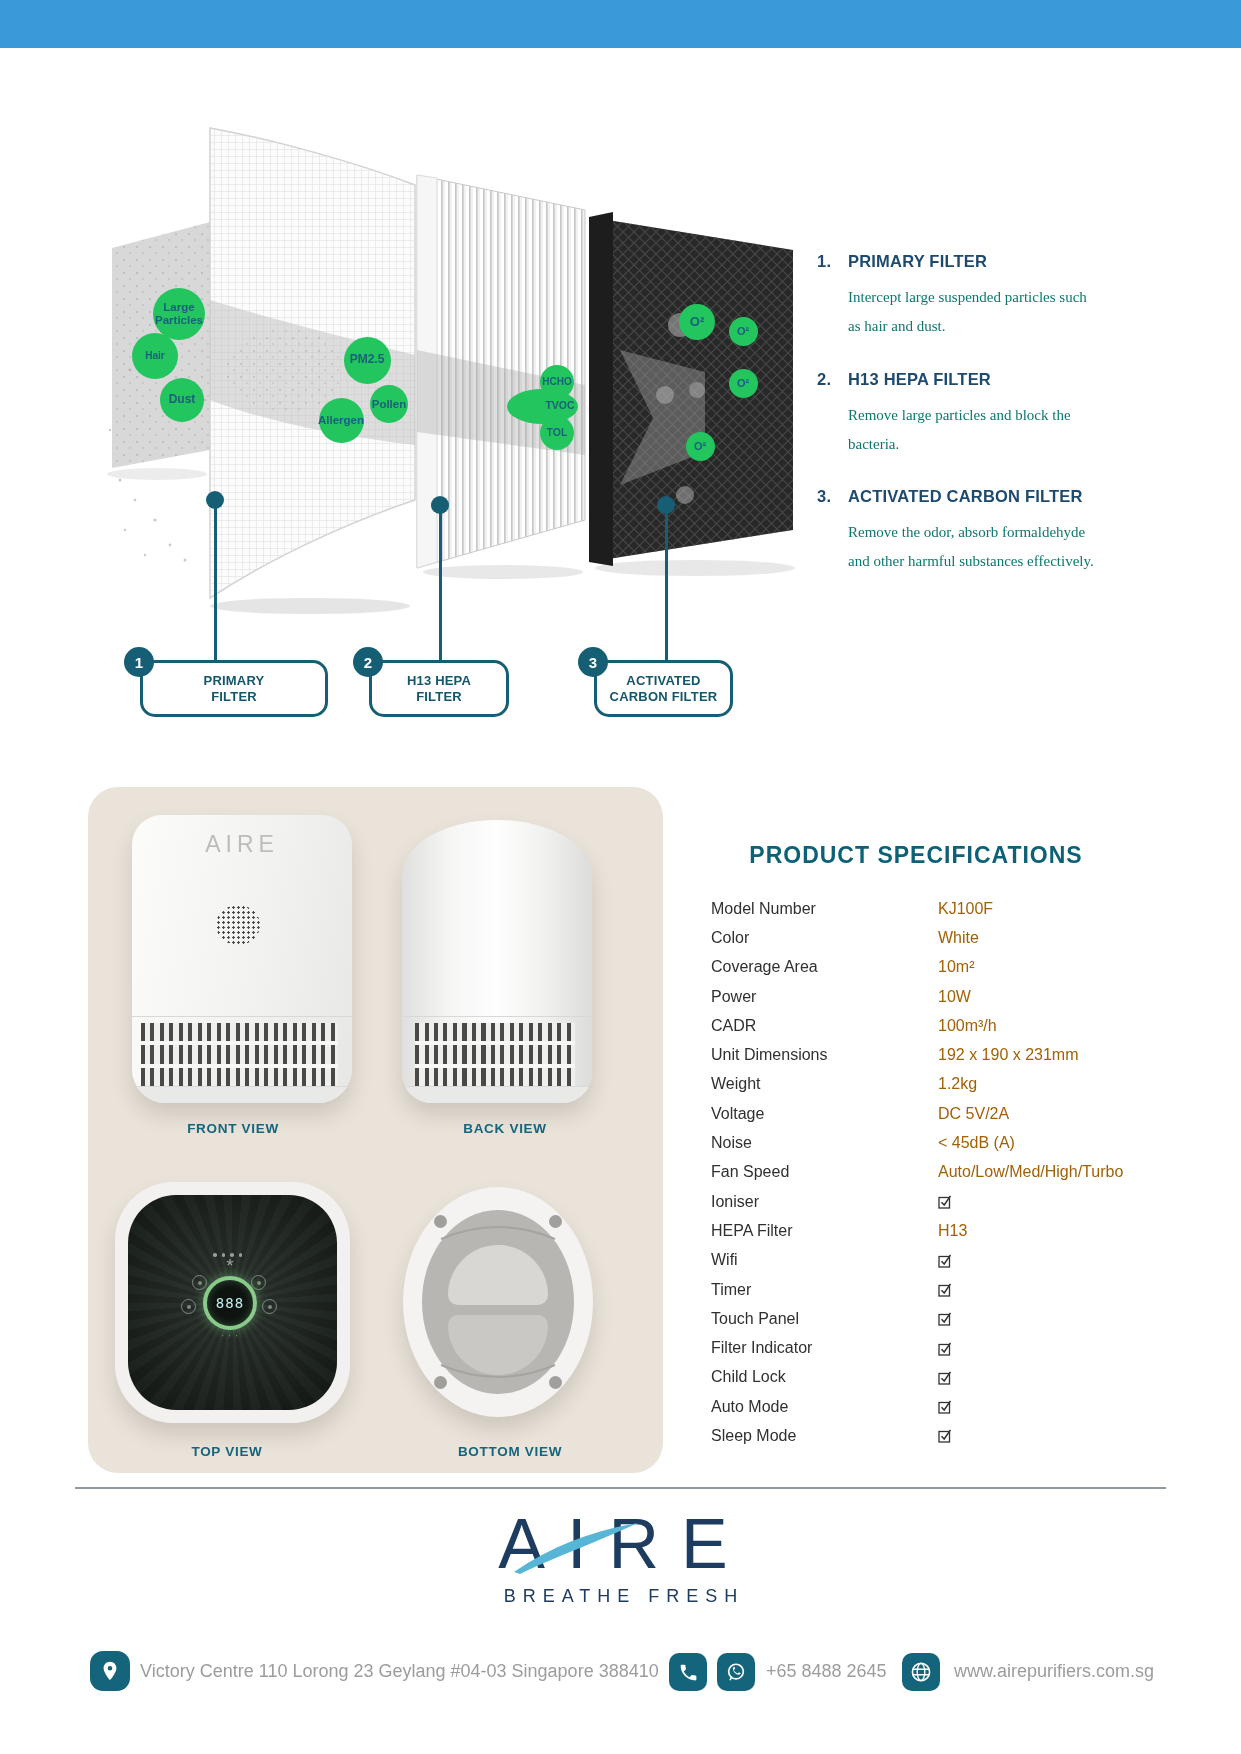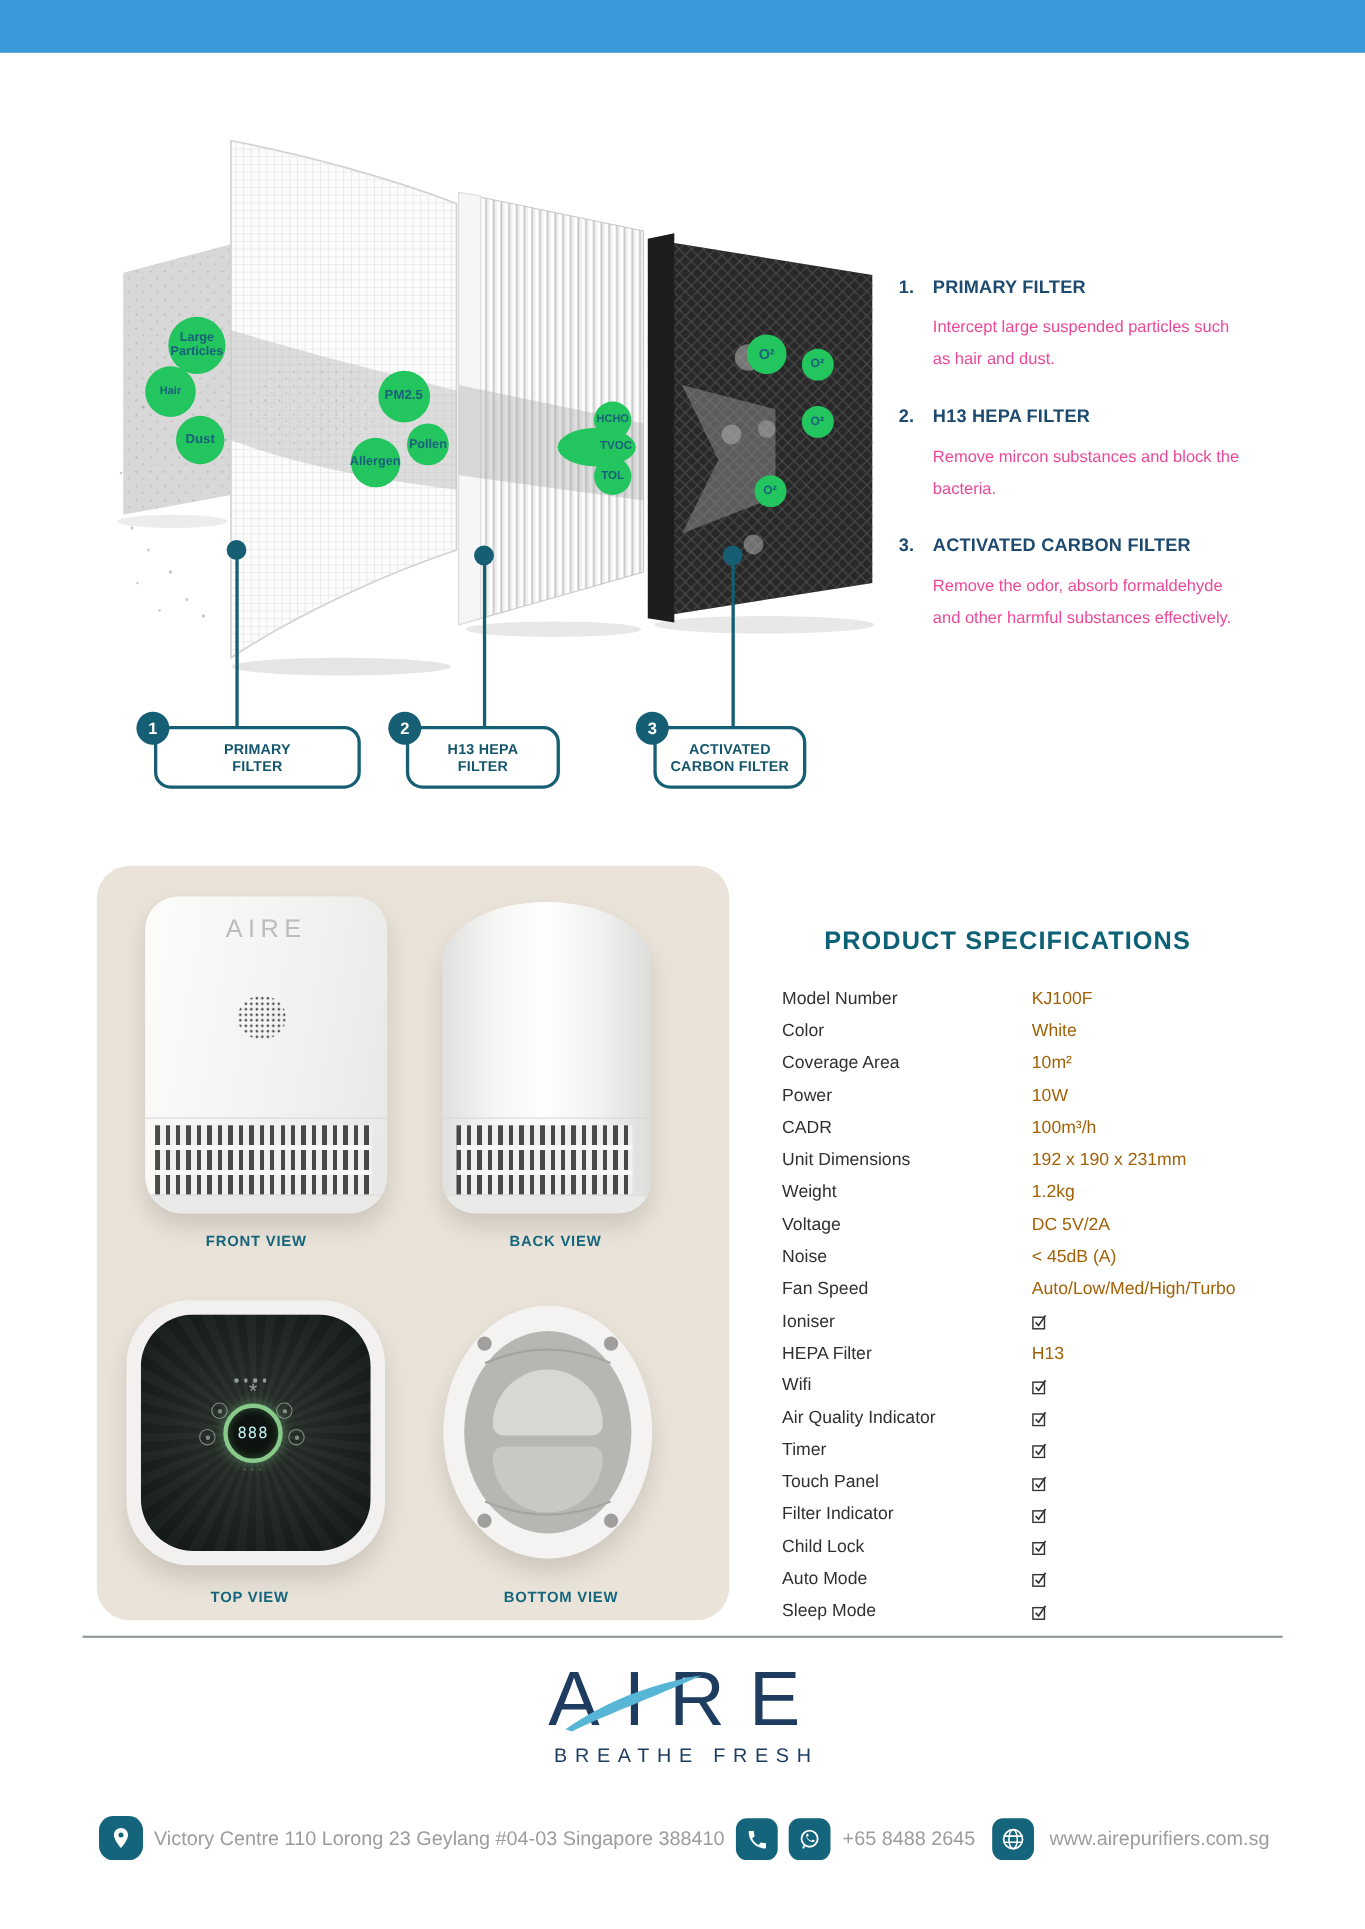--- a/index.html
+++ b/index.html
@@ -16,21 +16,21 @@
   .callout-dot{position:absolute;width:18px;height:18px;border-radius:50%;background:#155e74;z-index:2;}
   .callout-box{position:absolute;height:57px;background:#fff;border:3.5px solid #155e74;border-radius:15px;
                display:flex;flex-direction:column;align-items:center;justify-content:center;z-index:3;box-sizing:border-box;}
   .callout-box span{font-size:13px;font-weight:bold;color:#14566b;line-height:16px;letter-spacing:.2px;}
   .callout-badge{position:absolute;width:30px;height:30px;border-radius:50%;background:#155e74;color:#fff;
                  font-weight:bold;font-size:15px;display:flex;align-items:center;justify-content:center;z-index:4;}
   
   .filter-desc{position:absolute;left:817px;width:320px;}
   .filter-desc .head{display:flex;font-weight:bold;color:#1d4a6e;font-size:16.5px;letter-spacing:.2px;}
   .filter-desc .num{width:31px;flex:none;}
-  .filter-desc .body{margin-top:12px;margin-left:31px;font-size:15px;color:#ec4899;}
+  .filter-desc .body{margin-top:12px;margin-left:31px;font-size:15px;color:#0f766e;font-family:Liberation Serif, serif;}
   .filter-desc .body div{line-height:29px;}
   
   .product-panel{position:absolute;left:88px;top:787px;width:575px;height:686px;background:#eae3d9;border-radius:30px;}
   .unit{position:absolute;box-shadow:0 12px 22px rgba(0,0,0,.13);}
   .unit-front{left:132px;top:815px;width:220px;height:288px;border-radius:30px 30px 34px 34px;
               background:linear-gradient(100deg,#fcfcfb,#f2f2f0 55%,#e7e7e5);overflow:hidden;}
   .mini-logo{position:absolute;left:0;right:0;top:16px;text-align:center;font-size:23px;
              letter-spacing:5px;color:#bdbcba;font-weight:500;}
   .sensor{position:absolute;left:84px;top:90px;width:44px;height:40px;border-radius:50%;
           background:radial-gradient(circle,#4a4a48 1px,transparent 1.45px);background-size:5px 5px;}
@@ -217,21 +217,21 @@
           <div>Intercept large suspended particles such</div>
           <div>as hair and dust.</div>
         </div>
       </div>
       <div class="filter-desc" style="top: 370px;">
         <div class="head">
           <span class="num">2.</span>
           <span class="title">H13 HEPA FILTER</span>
         </div>
         <div class="body">
-          <div>Remove mircon substances and block the</div>
+          <div>Remove large particles and block the</div>
           <div>bacteria.</div>
         </div>
       </div>
       <div class="filter-desc" style="top: 487px;">
         <div class="head">
           <span class="num">3.</span>
           <span class="title">ACTIVATED CARBON FILTER</span>
         </div>
         <div class="body">
           <div>Remove the odor, absorb formaldehyde</div>
@@ -360,29 +360,20 @@
       <div class="spec-row">
         <span class="spec-label">Wifi</span>
         <span class="spec-value">
           <svg width="15" height="15" viewBox="0 0 15 15">
             <rect x="1" y="3.5" width="10.5" height="10.5" fill="none" stroke="#333" stroke-width="1.3"></rect>
             <path d="M3.5 8.2 L6.2 11 L12.5 1.8" fill="none" stroke="#333" stroke-width="1.5"></path>
           </svg>
         </span>
       </div>
       <div class="spec-row">
-        <span class="spec-label">Air Quality Indicator</span>
-        <span class="spec-value">
-          <svg width="15" height="15" viewBox="0 0 15 15">
-            <rect x="1" y="3.5" width="10.5" height="10.5" fill="none" stroke="#333" stroke-width="1.3"></rect>
-            <path d="M3.5 8.2 L6.2 11 L12.5 1.8" fill="none" stroke="#333" stroke-width="1.5"></path>
-          </svg>
-        </span>
-      </div>
-      <div class="spec-row">
         <span class="spec-label">Timer</span>
         <span class="spec-value">
           <svg width="15" height="15" viewBox="0 0 15 15">
             <rect x="1" y="3.5" width="10.5" height="10.5" fill="none" stroke="#333" stroke-width="1.3"></rect>
             <path d="M3.5 8.2 L6.2 11 L12.5 1.8" fill="none" stroke="#333" stroke-width="1.5"></path>
           </svg>
         </span>
       </div>
       <div class="spec-row">
         <span class="spec-label">Touch Panel</span>

